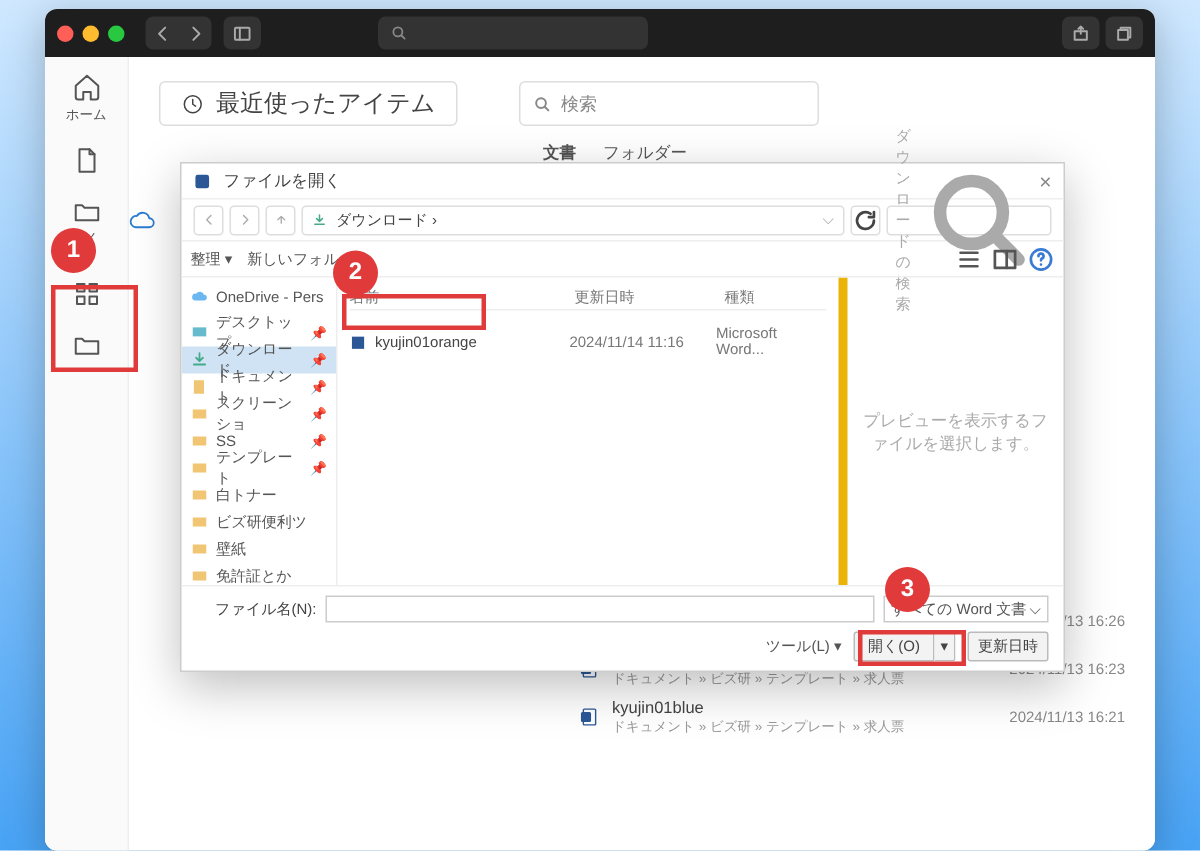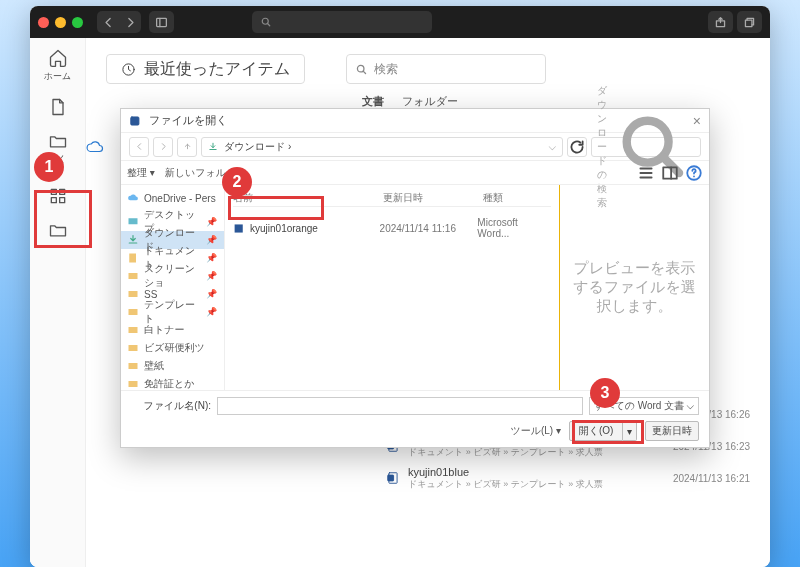--- a/index.html
+++ b/index.html
@@ -64,21 +64,21 @@
 .m-nav .pin{margin-left:auto;color:#aaa;font-size:9px;}
 .m-clist{flex:1;display:flex;}
 .m-files{flex:1;padding:4px 8px;}
 .m-files .hd{display:flex;font-size:10px;color:#777;height:18px;align-items:center;border-bottom:1px solid #eee;}
 .m-files .hd .c1{width:150px;}
 .m-files .hd .c2{width:100px;}
 .m-files .fr{display:flex;align-items:center;height:22px;}
 .m-files .fr .nm{width:150px;display:flex;align-items:center;gap:4px;}
 .m-files .fr .dt{width:100px;color:#777;}
 .m-files .fr .tp{color:#777;}
-.m-prev{width:150px;border-left:1px solid #eab308;display:flex;align-items:center;justify-content:center;color:#aaa;text-align:center;padding:0 8px;font-size:15px;}
+.m-prev{width:150px;border-left:6px solid #eab308;display:flex;align-items:center;justify-content:center;color:#aaa;text-align:center;padding:0 8px;font-size:11px;}
 .m-bot{border-top:1px solid #eee;padding:6px 10px;display:flex;flex-direction:column;gap:6px;}
 .m-fn{display:flex;align-items:center;gap:6px;}
 .m-fn .lab{width:80px;text-align:right;}
 .m-fn input{flex:1;height:18px;border:1px solid #ccc;font-size:10px;padding:0 4px;}
 .m-fn .ftype{width:110px;height:18px;border:1px solid #ccc;display:flex;align-items:center;padding:0 4px;font-size:10px;color:#555;justify-content:space-between;}
 .m-act{display:flex;justify-content:flex-end;gap:8px;align-items:center;}
 .m-act .tool{color:#555;}
 .m-act .btn{height:20px;min-width:54px;border:1px solid #bbb;background:#f3f3f3;border-radius:2px;display:flex;align-items:center;justify-content:center;padding:0 6px;}
 .m-act .split{display:flex;}
 .m-act .split .btn{border-top-right-radius:0;border-bottom-right-radius:0;}

